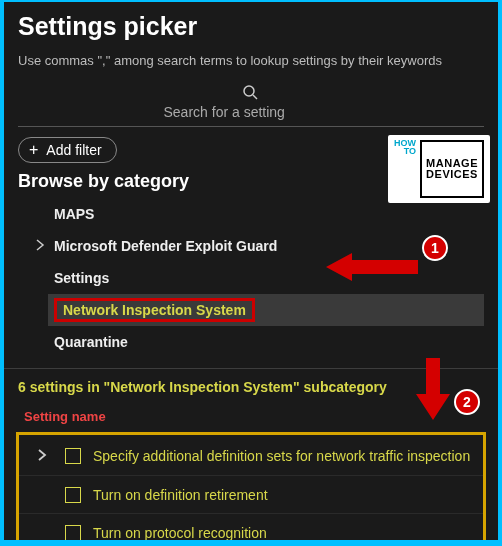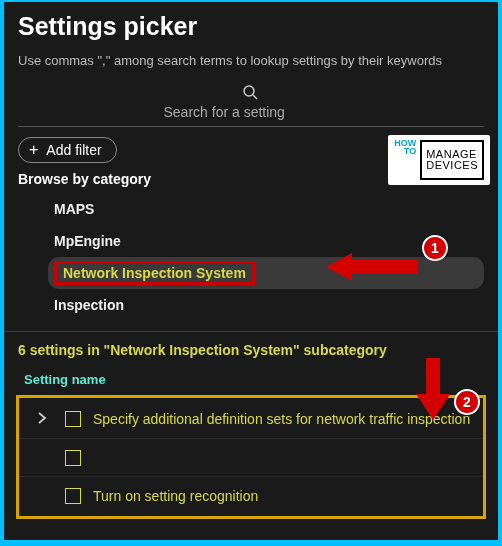--- a/index.html
+++ b/index.html
@@ -73,29 +73,29 @@
     background: #fff;
     padding: 5px 6px;
     border-radius: 2px;
     display: flex;
     align-items: flex-start;
     gap: 4px;
   }
   .logo .howto { font-size: 9px; font-weight: 900; color: #00a7cc; line-height: 0.85; text-align: right; }
   .logo .md {
     border: 2.5px solid #000;
-    padding: 7px 4px;
+    padding: 16px 4px;
     color: #000;
-    font-weight: 400;
+    font-weight: 700;
     font-size: 11px;
     line-height: 1;
     letter-spacing: 0.5px;
   }
   .sectionlabel {
-    font-size: 14px;
+    font-size: 18px;
     font-weight: 600;
     color: #fff;
     margin: 4px 0 6px 0;
   }
   .treelist { margin-left: 36px; }
   .treeitem {
     display: flex;
     align-items: center;
     height: 32px;
     font-size: 14px;
@@ -105,21 +105,20 @@
   }
   .treeitem .chev {
     position: absolute;
     left: -20px;
     top: 8px;
   }
   .treeitem.selected {
     background: #3a3a3a;
     margin-left: -6px;
     padding-left: 6px;
-    border-radius: 11px;
   }
   .nis-label {
     color: #d8d84a;
     border: 3px solid #cc0000;
     padding: 1px 6px;
     display: inline-block;
   }
   .divider {
     border: none;
     border-top: 1px solid #3d3d3d;
@@ -127,21 +126,21 @@
   }
   .countline {
     color: #d8d84a;
     font-size: 14px;
     font-weight: 600;
     margin-bottom: 14px;
   }
   .th-settingname {
     font-size: 13px;
     font-weight: 600;
-    color: #5eead4;
+    color: #ef4444;
     margin-bottom: 8px;
     margin-left: 6px;
   }
   .resultsbox {
     border: 3px solid #d6a400;
     margin-left: -2px;
     margin-right: -2px;
     padding: 2px 0;
     position: relative;
   }
@@ -219,27 +218,35 @@
     </div>
   </div>
 
   <div class="sectionlabel">Browse by category</div>
 
   <div class="treelist">
     <div class="treeitem">
       <span>MAPS</span>
     </div>
     <div class="treeitem">
-      <span>MpEngine</span>
+      <span class="chev">
+        <svg width="12" height="12" viewBox="0 0 12 12">
+            <path d="M3 1 L9 6 L3 11" stroke="#ccc" stroke-width="1.5" fill="none"></path>
+          </svg>
+      </span>
+      <span>Microsoft Defender Exploit Guard</span>
+    </div>
+    <div class="treeitem">
+      <span>Settings</span>
     </div>
     <div class="treeitem selected">
       <span class="nis-label">Network Inspection System</span>
     </div>
     <div class="treeitem">
-      <span>Inspection</span>
+      <span>Quarantine</span>
     </div>
   </div>
 
   <hr class="divider">
 
   <div class="countline">6 settings in "Network Inspection System" subcategory</div>
 
   <div class="th-settingname">Setting name</div>
 
   <div class="resultsbox">
@@ -250,26 +257,27 @@
             <path d="M3 1 L9 6 L3 11" stroke="#ccc" stroke-width="1.8" fill="none"></path>
           </svg>
       </span>
       <span class="chk"></span>
       <span class="label">Specify additional definition sets for network traffic inspection</span>
     </div>
 
     <div class="resultrow">
       <span class="expander"></span>
       <span class="chk"></span>
+      <span class="label">Turn on definition retirement</span>
     </div>
 
     <div class="resultrow">
       <span class="expander"></span>
       <span class="chk"></span>
-      <span class="label">Turn on setting recognition</span>
+      <span class="label">Turn on protocol recognition</span>
     </div>
   </div>
 </div>
 
 <div class="badge" style="top:233px; left:418px;">1</div>
 <svg class="arrow" style="top:248px; left:322px;" width="92" height="34">
   <polygon points="0,17 26,3 26,10 92,10 92,24 26,24 26,31" fill="#d40000"></polygon>
 </svg>
 
 <div class="badge" style="top:387px; left:450px;">2</div>

